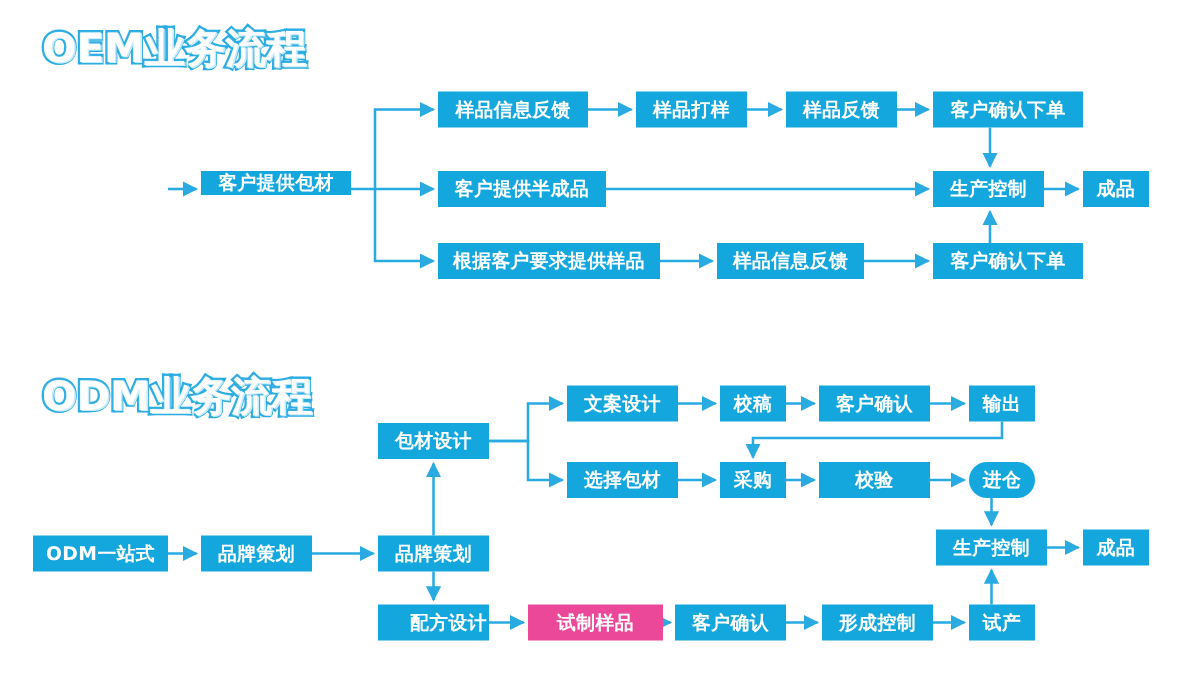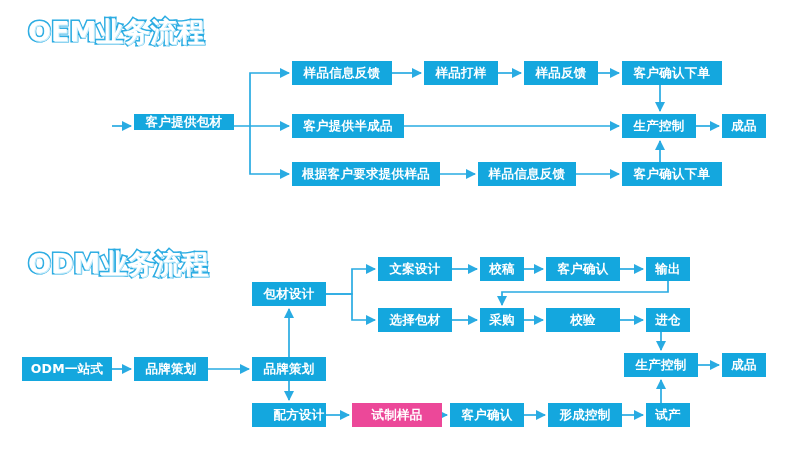--- a/index.html
+++ b/index.html
@@ -143,21 +143,21 @@
       <div class="node cn" style="left: 478px; top: 162px; width: 98px; height: 24px; background: rgb(20, 167, 222);">样品信息反馈</div>
       <div class="node cn" style="left: 622px; top: 162px; width: 100px; height: 24px; background: rgb(20, 167, 222);">客户确认下单</div>
       <div class="node cn" style="left: 378px; top: 257px; width: 74px; height: 24px; background: rgb(20, 167, 222);">文案设计</div>
       <div class="node cn" style="left: 252px; top: 282px; width: 74px; height: 24px; background: rgb(20, 167, 222);">包材设计</div>
       <div class="node cn" style="left: 480px; top: 257px; width: 44px; height: 24px; background: rgb(20, 167, 222);">校稿</div>
       <div class="node cn" style="left: 546px; top: 257px; width: 74px; height: 24px; background: rgb(20, 167, 222);">客户确认</div>
       <div class="node cn" style="left: 646px; top: 257px; width: 44px; height: 24px; background: rgb(20, 167, 222);">输出</div>
       <div class="node cn" style="left: 378px; top: 308px; width: 74px; height: 24px; background: rgb(20, 167, 222);">选择包材</div>
       <div class="node cn" style="left: 480px; top: 308px; width: 44px; height: 24px; background: rgb(20, 167, 222);">采购</div>
       <div class="node cn" style="left: 546px; top: 308px; width: 74px; height: 24px; background: rgb(20, 167, 222);">校验</div>
-      <div class="node cn" style="left: 646px; top: 308px; width: 44px; height: 24px; background: rgb(20, 167, 222);">进仓</div>
+      <div class="node cn" style="left: 646px; top: 308px; width: 44px; height: 24px; background: rgb(20, 167, 222); border-radius: 12px;">进仓</div>
       <div class="node cn" style="left: 22px; top: 357px; width: 90px; height: 24px; background: rgb(20, 167, 222);">ODM一站式</div>
       <div class="node cn" style="left: 134px; top: 357px; width: 74px; height: 24px; background: rgb(20, 167, 222);">品牌策划</div>
       <div class="node cn" style="left: 252px; top: 357px; width: 74px; height: 24px; background: rgb(20, 167, 222);">品牌策划</div>
       <div class="node cn" style="left: 624px; top: 353px; width: 74px; height: 24px; background: rgb(20, 167, 222);">生产控制</div>
       <div class="node cn" style="left: 722px; top: 353px; width: 44px; height: 24px; background: rgb(20, 167, 222);">成品</div>
       <div class="node cn" style="left: 252px; top: 403px; width: 74px; height: 24px; background: rgb(20, 167, 222); padding-left: 20px;">配方设计</div>
       <div class="node cn" style="left: 352px; top: 403px; width: 90px; height: 24px; background: #ec4899;">试制样品</div>
       <div class="node cn" style="left: 450px; top: 403px; width: 74px; height: 24px; background: rgb(20, 167, 222);">客户确认</div>
       <div class="node cn" style="left: 548px; top: 403px; width: 74px; height: 24px; background: rgb(20, 167, 222);">形成控制</div>
       <div class="node cn" style="left: 646px; top: 403px; width: 44px; height: 24px; background: rgb(20, 167, 222);">试产</div>

